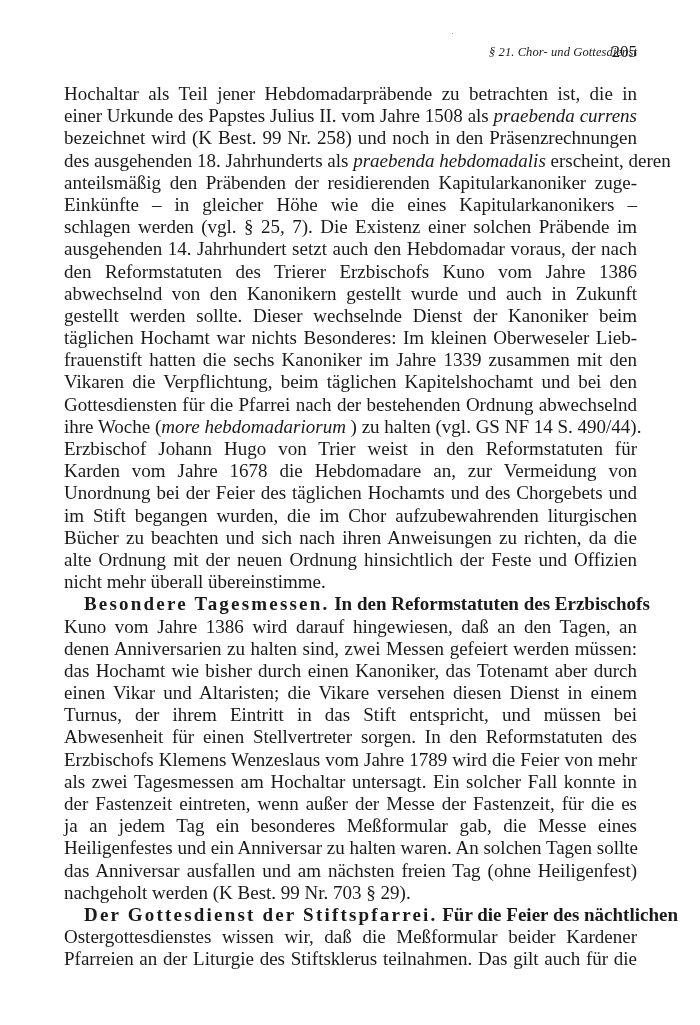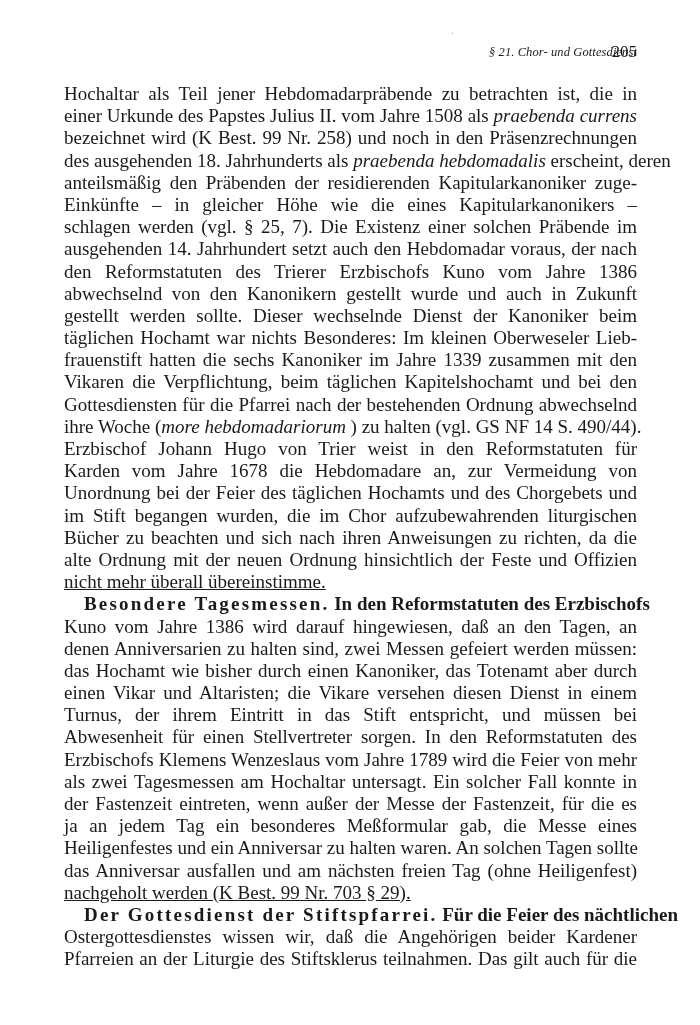--- a/index.html
+++ b/index.html
@@ -5,21 +5,21 @@
   html, body { margin: 0; padding: 0; background: #ffffff; }
   body { width: 700px; height: 1025px; position: relative; overflow: hidden;
          font-family: "Liberation Serif", "DejaVu Serif", serif; color: #1a1a1a; }
   .header { position: absolute; top: 42px; left: 64px; width: 573px; height: 24px; }
   .running-title { position: absolute; left: 0; right: 0; text-align: right; top: 3px;
                    font-size: 12.5px; letter-spacing: 0.1px; font-style: italic; }
   .page-number { position: absolute; right: 0; top: 0; font-size: 17px; }
   .body-text { position: absolute; top: 83px; left: 64px; width: 573px; }
   .line { display: block; height: 22.2px; line-height: 22.2px; font-size: 19px;
           white-space: nowrap; text-align: justify; text-align-last: justify; }
-  .line.last { text-align-last: left; text-decoration: underline; }
+  .line.last { text-align-last: left; }
   .line.indent { padding-left: 20px; font-weight: bold; }
   i { font-style: italic; }
   .spaced { letter-spacing: 2.2px; }
   .dot { position: absolute; top: 33px; left: 452px; width: 1px; height: 1px; background: #999; }
 </style>
 </head>
 <body>
 
 <div class="dot"></div>
 
@@ -60,15 +60,15 @@
     <span class="line"><span>Turnus, der ihrem Eintritt in das Stift entspricht, und müssen bei</span></span>
     <span class="line"><span>Abwesenheit für einen Stellvertreter sorgen. In den Reformstatuten des</span></span>
     <span class="line"><span>Erzbischofs Klemens Wenzeslaus vom Jahre 1789 wird die Feier von mehr</span></span>
     <span class="line"><span>als zwei Tagesmessen am Hochaltar untersagt. Ein solcher Fall konnte in</span></span>
     <span class="line"><span>der Fastenzeit eintreten, wenn außer der Messe der Fastenzeit, für die es</span></span>
     <span class="line"><span>ja an jedem Tag ein besonderes Meßformular gab, die Messe eines</span></span>
     <span class="line"><span>Heiligenfestes und ein Anniversar zu halten waren. An solchen Tagen sollte</span></span>
     <span class="line"><span>das Anniversar ausfallen und am nächsten freien Tag (ohne Heiligenfest)</span></span>
     <span class="line last"><span>nachgeholt werden (K Best. 99 Nr. 703 § 29).</span></span>
     <span class="line indent"><span class="spaced">Der Gottesdienst der Stiftspfarrei.</span><span> Für die Feier des nächtlichen</span></span>
-    <span class="line"><span>Ostergottesdienstes wissen wir, daß die Angehörigen beider Kardener</span></span>
+    <span class="line"><span>Ostergottesdienstes wissen wir, daß die Meßformular beider Kardener</span></span>
     <span class="line"><span>Pfarreien an der Liturgie des Stiftsklerus teilnahmen. Das gilt auch für die</span></span>
   </div>
 
 </body></html>

